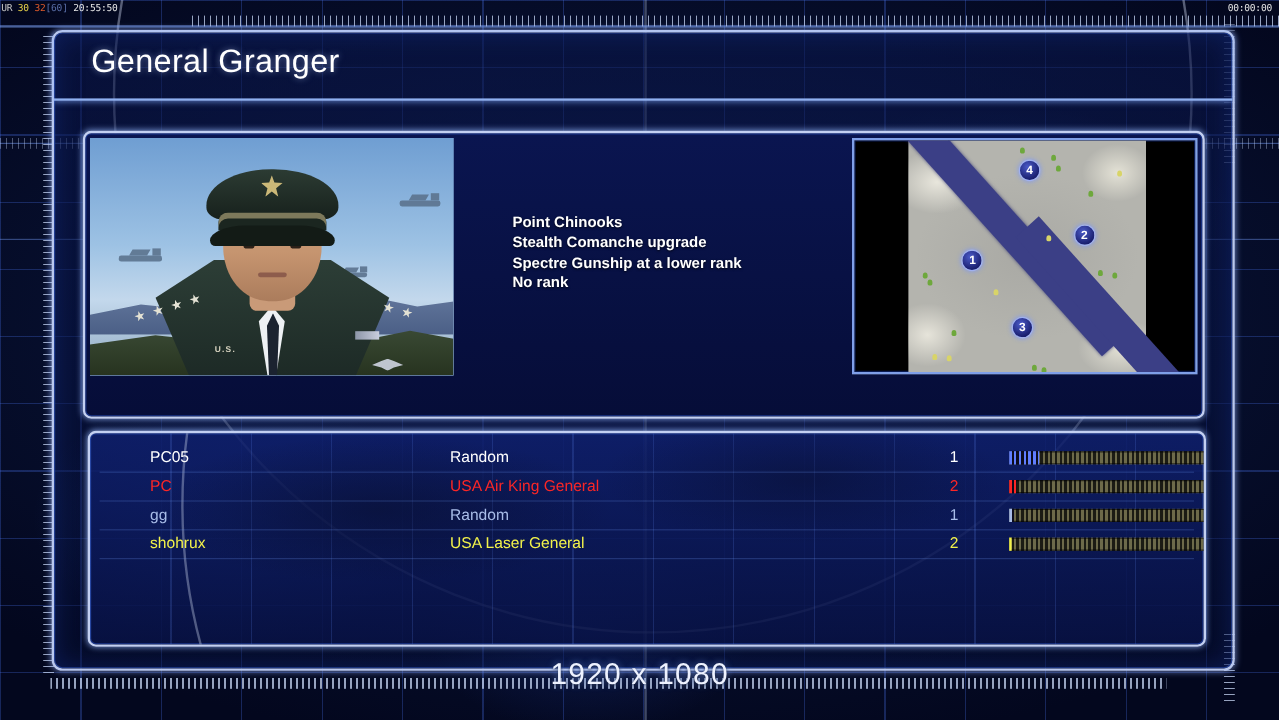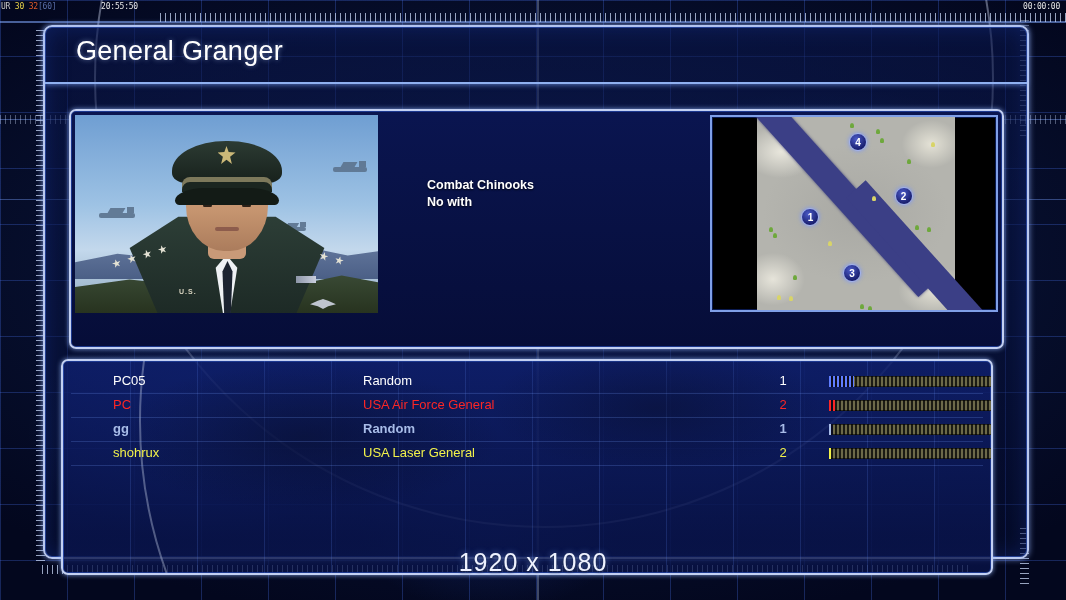--- a/index.html
+++ b/index.html
@@ -64,21 +64,21 @@
   #topbar {
     position:absolute; left:0; top:0; width:1066px; height:13px;
     font-family:"DejaVu Sans Mono", monospace; font-size:8px;
     line-height:13px; letter-spacing:-.2px; z-index:40;
   }
   #fps { position:absolute; left:1px; top:0; white-space:nowrap; }
   #fps .t1 { color:#c8c8c8; }
   #fps .t2 { color:#e8d24a;text-align:right; }
   #fps .t3 { color:#e05a2a;margin-top:13px; }
   #fps .t4 { color:#5a6fa8; }
-  #fps .t5 { color:#e8e8e8;margin-left:40px; }
+  #fps .t5 { color:#e8e8e8; }
   #clock { position:absolute; right:6px; top:0; color:#e6e6e6; }
 
   
   #frame {
     position:absolute; left:43px; top:25px; width:986px; height:534px;
     border:2px solid #b9c8ef; border-radius:9px;
     box-shadow:0 0 6px rgba(150,180,255,.75),
                inset 0 0 0 1px rgba(40,70,160,.85),
                inset 0 0 22px rgba(20,45,130,.55);
     background:linear-gradient(to bottom, rgba(10,22,74,.58), rgba(6,14,52,.40));
@@ -220,21 +220,21 @@
   #thead {
     position:absolute; left:38px; top:314px; width:930px; height:22px;
     color:#fff; font-size:12.5px; z-index:12;
     text-shadow:0 1px 2px rgba(0,0,0,.85);
   }
   #thead span { position:absolute; top:0; }
   #th-name { left:0; } #th-army { left:250px; }
   #th-team { left:634px; } #th-prog { left:715px; }
 
   #tpanel {
-    position:absolute; left:16px; top:332px; width:932px; height:216px;
+    position:absolute; left:28px; top:332px; width:932px; height:180px;
     border:2px solid #c3d0f2; border-radius:7px;
     box-shadow:0 0 5px rgba(150,185,255,.8), inset 0 0 0 1px rgba(30,60,150,.9);
     background:linear-gradient(to bottom, rgba(15,32,112,.80), rgba(8,18,70,.80));
     overflow:hidden;
   }
   #tpanel-mottle { position:absolute; inset:0;
     background:
       radial-gradient(ellipse 30% 50% at 26% 36%, rgba(8,14,44,.55), transparent 70%),
       radial-gradient(ellipse 26% 44% at 64% 22%, rgba(8,14,44,.5), transparent 70%),
       repeating-linear-gradient(to right, rgba(90,130,235,.20) 0 1px, transparent 1px 67px); }
@@ -330,22 +330,24 @@
         <div id="p-eyeR"></div>
         <div id="p-mouth"></div>
         <div id="p-captop"></div>
         <div id="p-capband"></div>
         <div id="p-capbrim"></div>
         <div id="p-insignia"></div>
       </div>
     </div>
 
     <div id="abilities">
-        <div>Combat Chinooks</div>
-        <div>No with</div>
+        <div>Point Chinooks</div>
+        <div>Stealth Comanche upgrade</div>
+        <div>Spectre Gunship at a lower rank</div>
+        <div>No rank</div>
       </div>
 
     <div id="minimap-wrap">
       <div id="minimap">
         <div class="river" id="river1"></div>
         <div class="river" id="river2"></div>
       <div class="startpos" style="left: calc(27% - 9px); top: calc(52% - 9px);">1</div>
           <div class="startpos" style="left: calc(74% - 9px); top: calc(41% - 9px);">2</div>
           <div class="startpos" style="left: calc(48% - 9px); top: calc(81% - 9px);">3</div>
           <div class="startpos" style="left: calc(51% - 9px); top: calc(13% - 9px);">4</div>
@@ -377,28 +379,28 @@
         <span class="pname" style="color: rgb(255, 255, 255);">PC05</span>
         <span class="parmy" style="color: rgb(255, 255, 255);">Random</span>
         <span class="pteam" style="color: rgb(255, 255, 255);">1</span>
         <div class="bar">
           <div class="fill" style="width: 13%; background-image: repeating-linear-gradient(to right, rgb(95, 125, 255) 0px, rgb(95, 125, 255) 2px, rgba(10, 10, 30, 0.9) 2px, rgba(10, 10, 30, 0.9) 4px);"></div>
         </div>
         <div class="sep"></div>
       </div>
       <div class="prow" style="top: 33px;">
         <span class="pname" style="color: rgb(251, 38, 38);">PC</span>
-        <span class="parmy" style="color: rgb(251, 38, 38);">USA Air Force General</span>
+        <span class="parmy" style="color: rgb(251, 38, 38);">USA Air King General</span>
         <span class="pteam" style="color: rgb(251, 38, 38);">2</span>
         <div class="bar">
           <div class="fill" style="width: 3%; background-image: repeating-linear-gradient(to right, rgb(251, 38, 38) 0px, rgb(251, 38, 38) 2px, rgba(10, 10, 30, 0.9) 2px, rgba(10, 10, 30, 0.9) 4px);"></div>
         </div>
         <div class="sep"></div>
       </div>
-      <div class="prow" style="top: 57px; font-weight: bold;">
+      <div class="prow" style="top: 57px;">
         <span class="pname" style="color: rgb(168, 188, 232);">gg</span>
         <span class="parmy" style="color: rgb(168, 188, 232);">Random</span>
         <span class="pteam" style="color: rgb(168, 188, 232);">1</span>
         <div class="bar">
           <div class="fill" style="width: 2%; background-image: repeating-linear-gradient(to right, rgb(168, 188, 232) 0px, rgb(168, 188, 232) 2px, rgba(10, 10, 30, 0.9) 2px, rgba(10, 10, 30, 0.9) 4px);"></div>
         </div>
         <div class="sep"></div>
       </div>
       <div class="prow" style="top: 81px;">
         <span class="pname" style="color: rgb(242, 242, 74);">shohrux</span>

